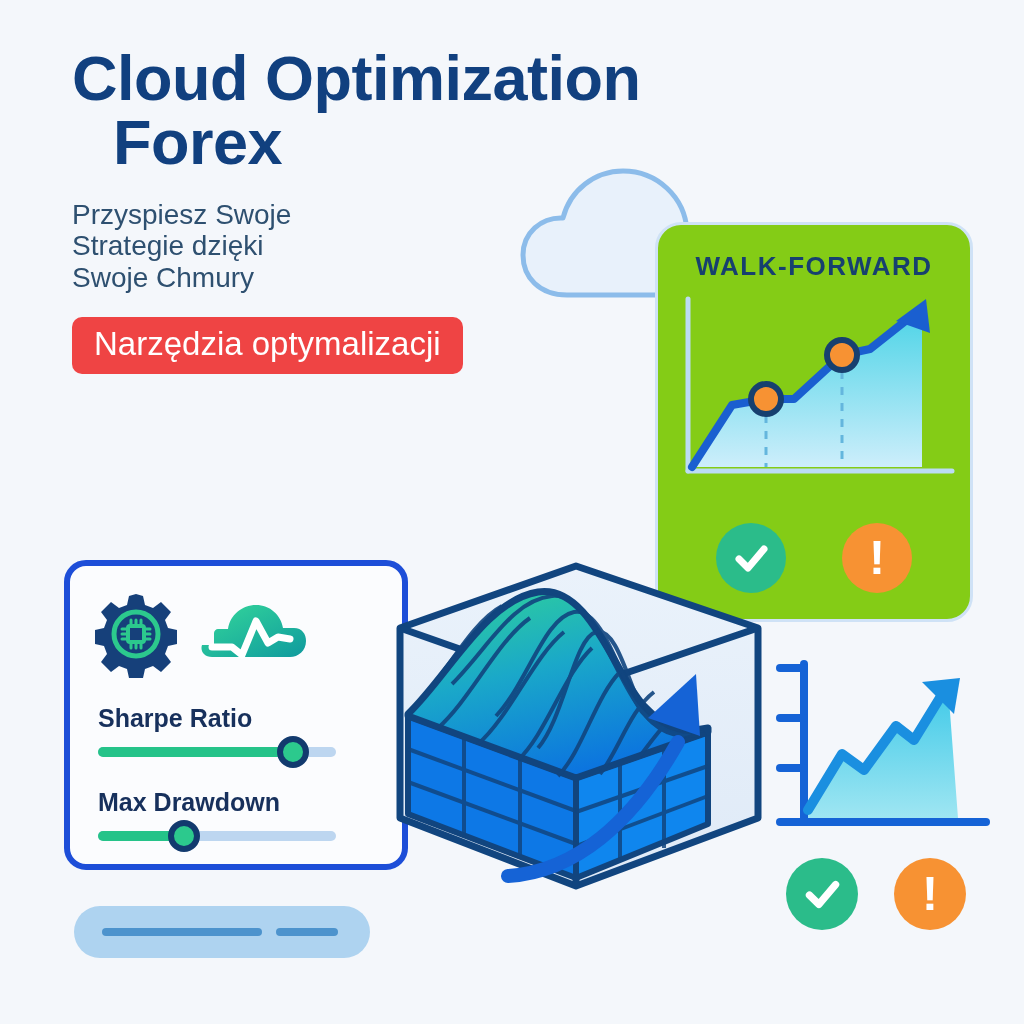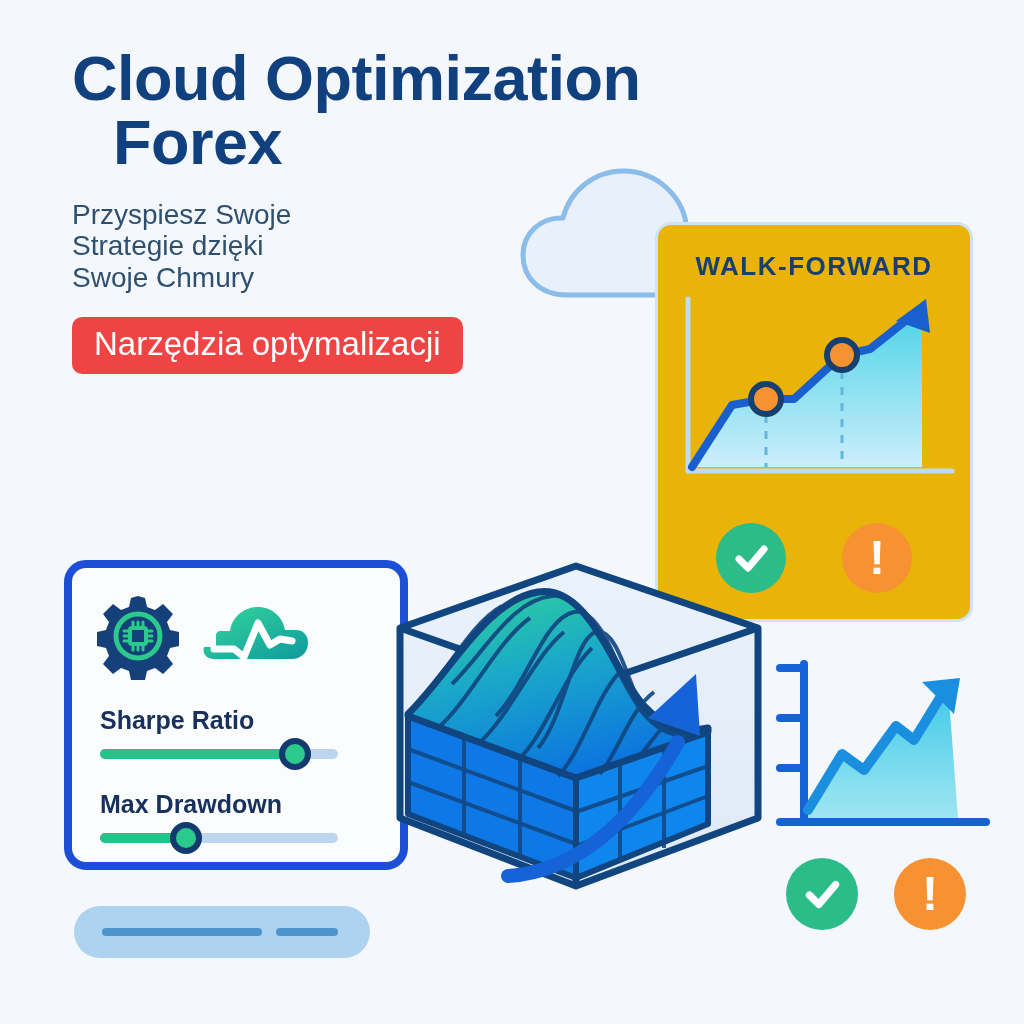--- a/index.html
+++ b/index.html
@@ -56,23 +56,23 @@
     position: absolute;
     left: 515px; top: 163px;
     width: 215px; height: 145px;
   }
 
   
   #wf-card {
     position: absolute;
     left: 655px; top: 222px;
     width: 318px; height: 400px;
-    background: #eab308;
+    background: #84cc16;
     border: 3px solid #cfe2f6;
-    border-radius: 16px;
+    border-radius: 26px;
   }
   #wf-title {
     margin-top: 26px;
     text-align: center;
     font-size: 26px;
     font-weight: bold;
     color: #17406f;
     letter-spacing: 1.5px;
   }
   #wf-chart {
@@ -106,21 +106,21 @@
     line-height: 1;
     font-family: "Liberation Sans", sans-serif;
   }
 
   
   #metrics-card {
     position: absolute;
     left: 64px; top: 560px;
     width: 344px; height: 310px;
     background: #fbfcfe;
-    border: 8px solid #1d4ed8;
+    border: 6px solid #1d4ed8;
     border-radius: 22px;
   }
   #metrics-icons {
     position: absolute;
     left: 22px; top: 24px;
     display: flex;
     align-items: center;
     gap: 18px;
   }
   .metric-block { position: absolute; left: 28px; width: 244px; }

